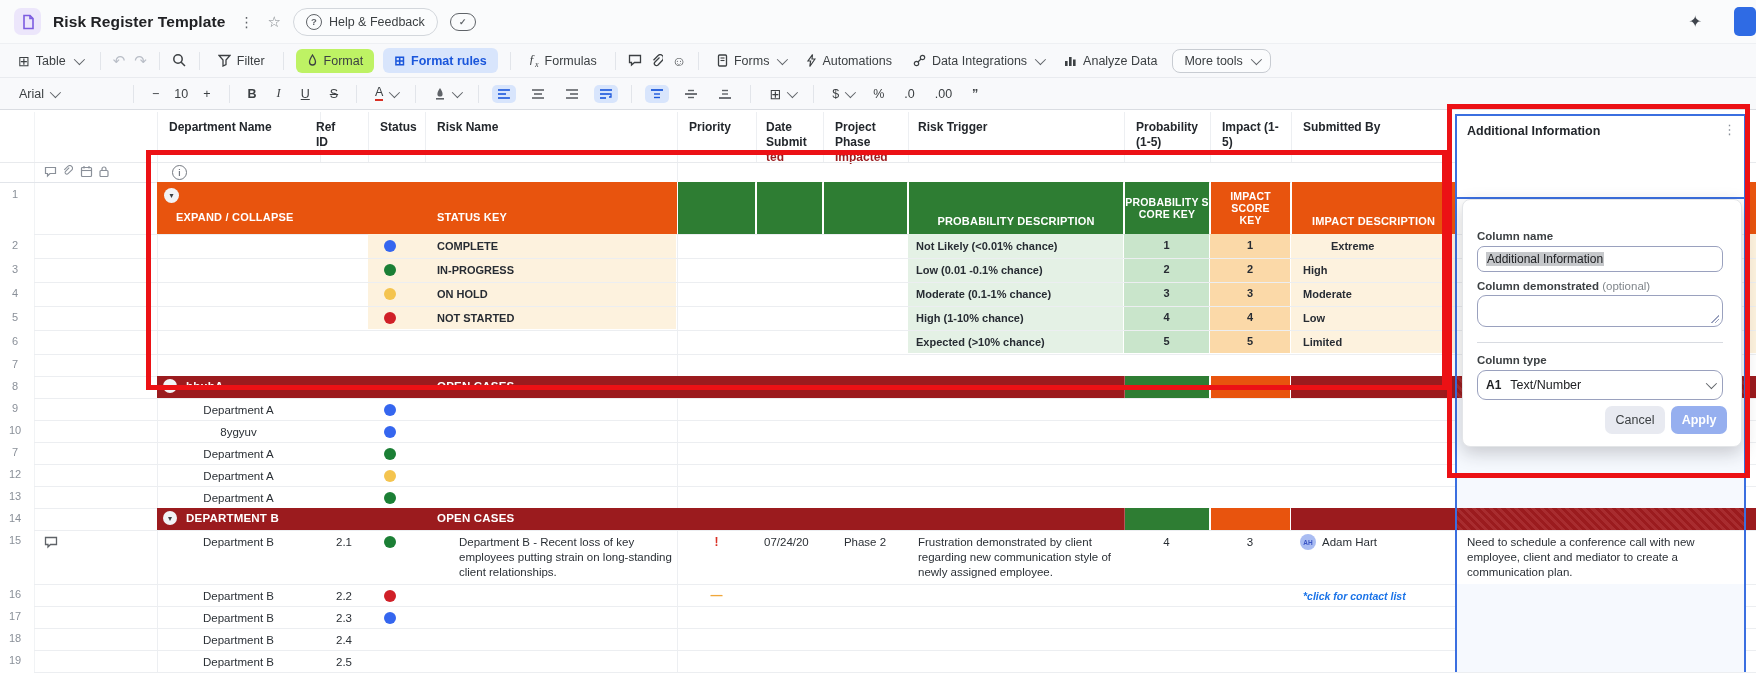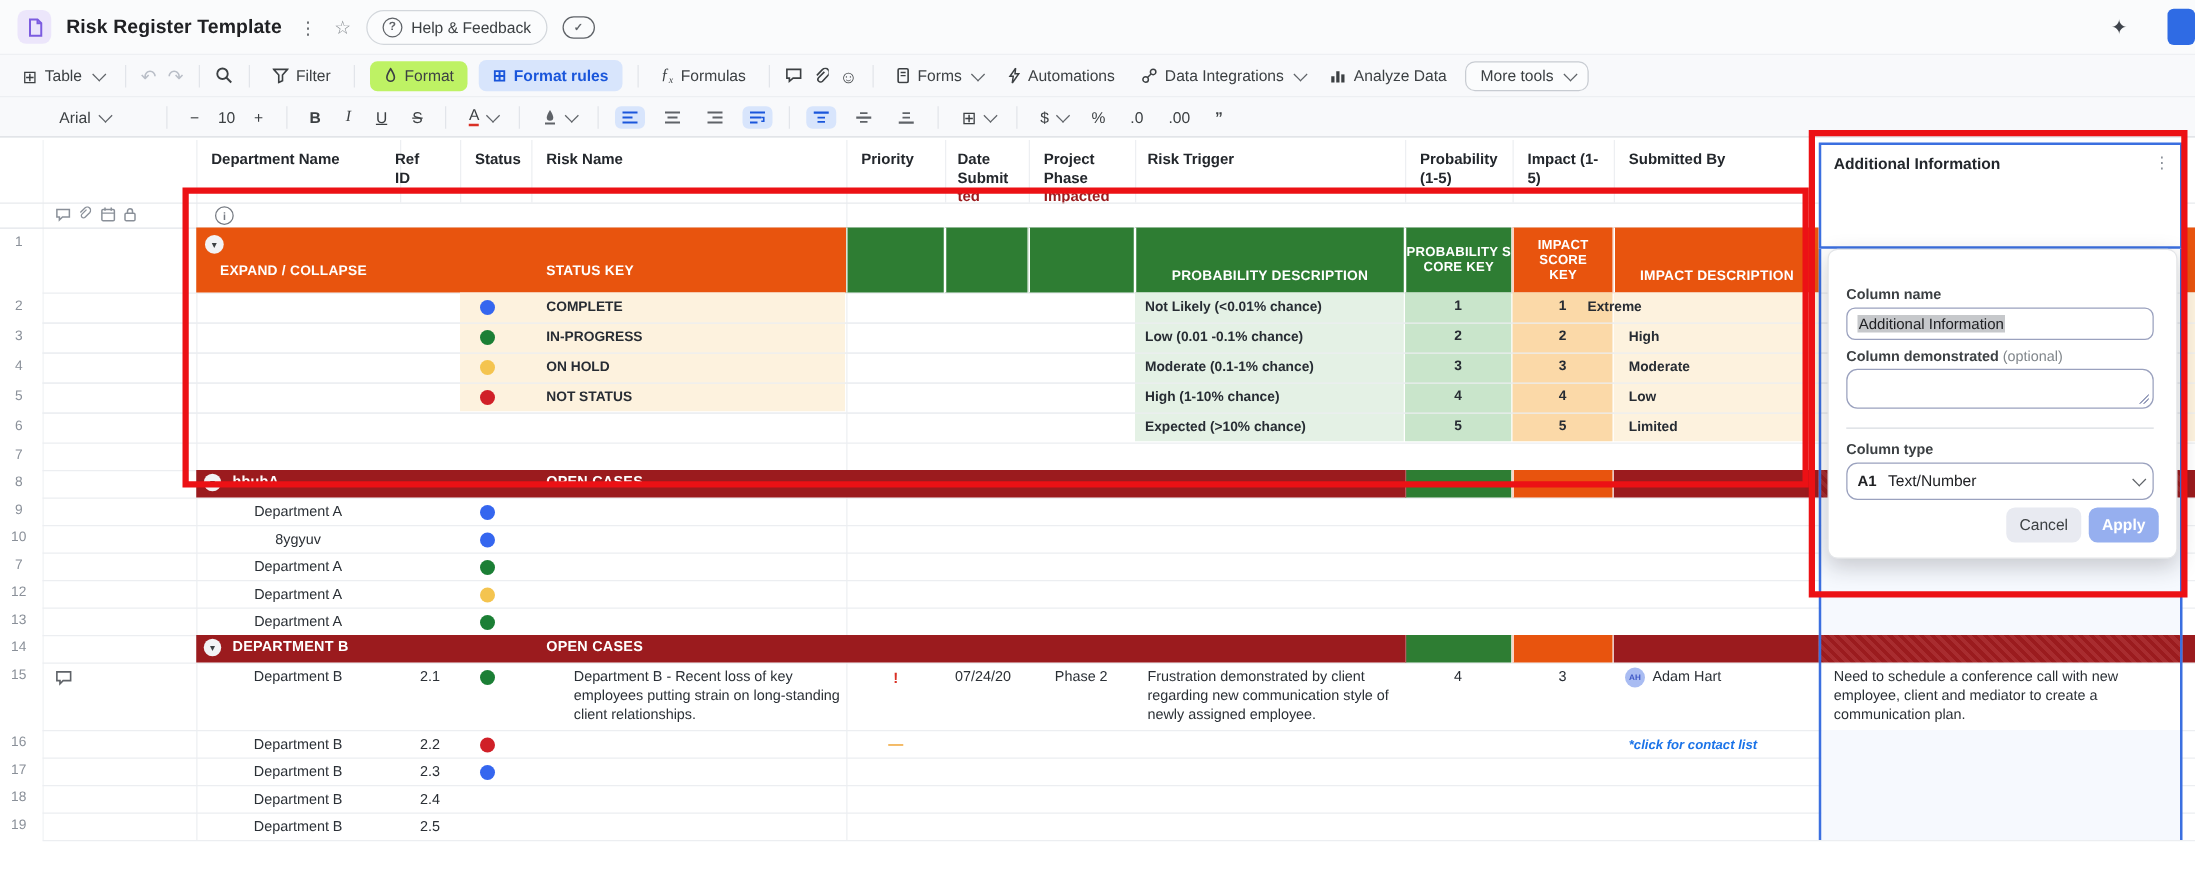--- a/index.html
+++ b/index.html
@@ -192,21 +192,21 @@
         </svg>
       <span>Analyze Data</span>
     </div>
     <div class="tb-outline">
       <span>More tools</span>
         <span class="chev"></span>
     </div>
   </div>
 
   <div class="fontbar">
-    <div class="fb-btn" style="width:96px;justify-content:center;">
+    <div class="fb-btn" style="width:96px;justify-content:flex-start;">
       <span>Arial</span>
         <span class="chev"></span>
     </div>
     <div class="vdiv"></div>
     <span class="fb-btn">−</span>
     <span>10</span>
     <span class="fb-btn">+</span>
     <div class="vdiv"></div>
     <span class="fb-btn glyph-b">B</span>
     <span class="fb-btn glyph-i">I</span>
@@ -406,38 +406,38 @@
     <div class="hline" style="top:194px;"></div>
       <div class="hline" style="top:218px;"></div>
 
     <span class="dot" style="left: 384px; top: 128px; background-color: rgb(53, 102, 239);"></span>
     <span class="dot" style="left: 384px; top: 152px; background-color: rgb(27, 127, 53);"></span>
     <span class="dot" style="left: 384px; top: 176px; background-color: rgb(244, 196, 79);"></span>
     <span class="dot" style="left: 384px; top: 200px; background-color: rgb(208, 32, 40);"></span>
     <span class="cell-txt cell-bold" style="left:437px;top:127px;">COMPLETE</span>
     <span class="cell-txt cell-bold" style="left:437px;top:151px;">IN-PROGRESS</span>
     <span class="cell-txt cell-bold" style="left:437px;top:175px;">ON HOLD</span>
-    <span class="cell-txt cell-bold" style="left:437px;top:199px;">NOT STATUS</span>
+    <span class="cell-txt cell-bold" style="left:437px;top:199px;">NOT STARTED</span>
 
     <span class="cell-txt cell-bold" style="left:916px;top:127px;white-space:nowrap;">Not Likely (&lt;0.01% chance)</span>
     <span class="cell-txt cell-bold" style="left:916px;top:151px;white-space:nowrap;">Low (0.01 -0.1% chance)</span>
     <span class="cell-txt cell-bold" style="left:916px;top:175px;white-space:nowrap;">Moderate  (0.1-1% chance)</span>
     <span class="cell-txt cell-bold" style="left:916px;top:199px;white-space:nowrap;">High (1-10% chance)</span>
     <span class="cell-txt cell-bold" style="left:916px;top:223px;white-space:nowrap;">Expected (&gt;10% chance)</span>
     <span class="score" style="left:1124px;top:127px;width:85px;">1</span>
     <span class="score" style="left:1124px;top:151px;width:85px;">2</span>
     <span class="score" style="left:1124px;top:175px;width:85px;">3</span>
     <span class="score" style="left:1124px;top:199px;width:85px;">4</span>
     <span class="score" style="left:1124px;top:223px;width:85px;">5</span>
     <span class="score" style="left:1210px;top:127px;width:80px;">1</span>
     <span class="score" style="left:1210px;top:151px;width:80px;">2</span>
     <span class="score" style="left:1210px;top:175px;width:80px;">3</span>
     <span class="score" style="left:1210px;top:199px;width:80px;">4</span>
     <span class="score" style="left:1210px;top:223px;width:80px;">5</span>
-    <span class="cell-txt cell-bold" style="left:1270px;top:127px;">Extreme</span>
+    <span class="cell-txt cell-bold" style="left:1331px;top:127px;">Extreme</span>
     <span class="cell-txt cell-bold" style="left:1303px;top:151px;">High</span>
     <span class="cell-txt cell-bold" style="left:1303px;top:175px;">Moderate</span>
     <span class="cell-txt cell-bold" style="left:1303px;top:199px;">Low</span>
     <span class="cell-txt cell-bold" style="left:1303px;top:223px;">Limited</span>
 
     <div class="band" style="left:157px;top:264px;width:967px;height:22px;background:#9B1B1E;"></div>
     <div class="band" style="left:1124px;top:264px;width:85px;height:22px;background:#2E7D33;border-left:1px solid #b5575a;"></div>
     <div class="band" style="left:1210px;top:264px;width:80px;height:22px;background:#E8540E;border-left:1px solid #fff;"></div>
     <div class="band" style="left:1291px;top:264px;width:164px;height:22px;background:#9B1B1E;"></div>
     <div class="band hatch" style="left:1455px;top:264px;width:291px;height:22px;"></div>

